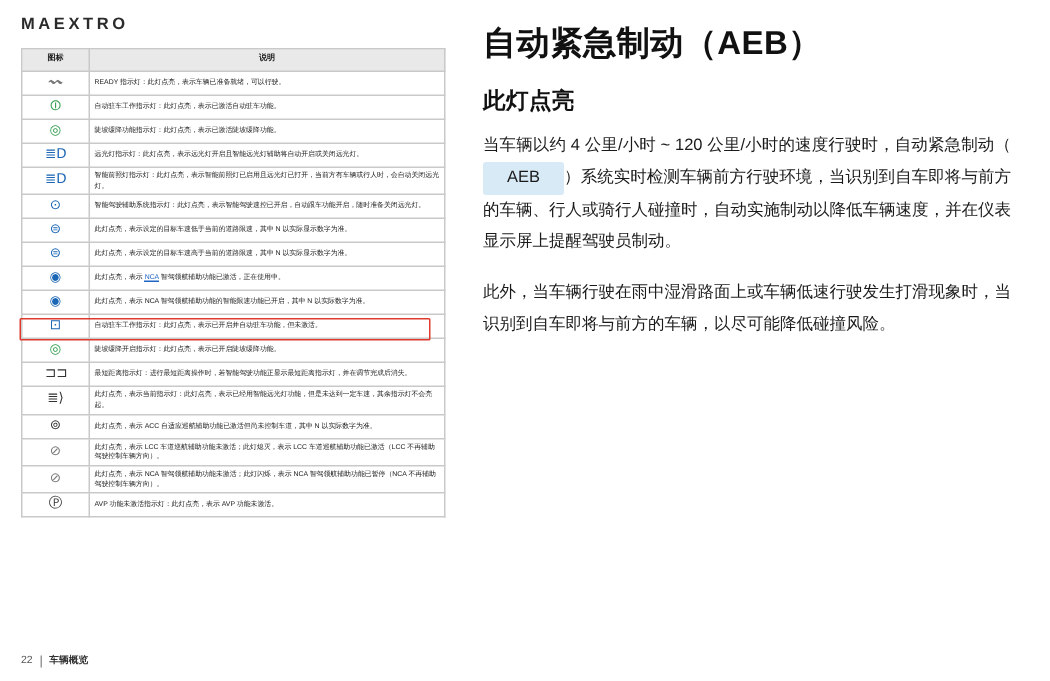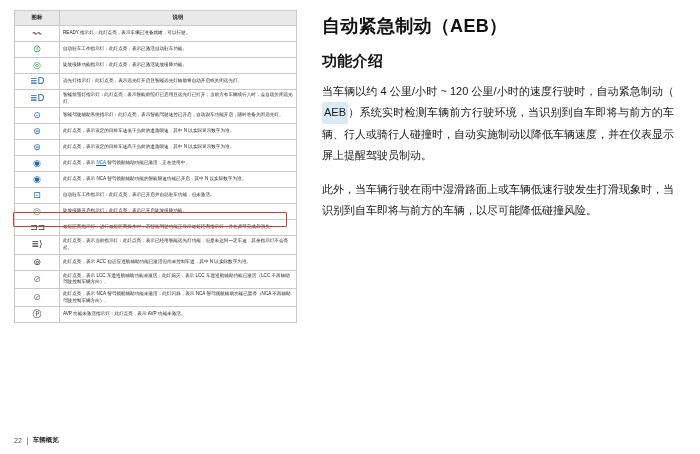--- a/index.html
+++ b/index.html
@@ -123,21 +123,21 @@
   }
   
   .right-col {
     width: 400px;
     height: 454px;
     box-sizing: border-box;
     padding: 14px 26px 0 22px;
     background: #ffffff;
   }
   .h1 {
-    font-size: 18px;
+    font-size: 22px;
     font-weight: 700;
     color: #111;
     margin: 0 0 12px 0;
     letter-spacing: 0.3px;
     font-family: "Liberation Sans", sans-serif;
   }
   .h2 {
     font-size: 15px;
     font-weight: 700;
     color: #111;
@@ -151,29 +151,30 @@
     color: #1a1a1a;
     margin: 0 0 12px 0;
     text-align: justify;
     text-justify: inter-ideograph;
     font-family: "Liberation Sans", sans-serif;
   }
   .aeb-chip {
     display: inline-block;
     background: #d9eaf7;
     border-radius: 2px;
-    padding: 0 2px;
+    padding: 0 16px;
   }
 </style>
 </head>
 <body>
 
 <div class="page">
 
   <div class="left-col">
+    <div class="brand">MAEXTRO</div>
 
     <table class="tbl">
       <thead>
         <tr>
           <th class="col-icon">图标</th>
           <th class="col-desc">说明</th>
         </tr>
       </thead>
       <tbody>
         <tr>
@@ -255,18 +256,18 @@
 
     <div class="footer">
       <span class="pg">22</span>
       <span class="bar"></span>
       <span class="ftxt">车辆概览</span>
     </div>
   </div>
 
   <div class="right-col">
     <h1 class="h1">自动紧急制动（AEB）</h1>
-    <h2 class="h2">功能介绍</h2>
+    <h2 class="h2">此灯点亮</h2>
     <p class="para"><span>当车辆以约 4 公里/小时 ~ 120 公里/小时的速度行驶时，自动紧急制动（</span><span class="aeb-chip">AEB</span><span>）系统实时检测车辆前方行驶环境，当识别到自车即将与前方的车辆、行人或骑行人碰撞时，自动实施制动以降低车辆速度，并在仪表显示屏上提醒驾驶员制动。</span></p>
     <p class="para">此外，当车辆行驶在雨中湿滑路面上或车辆低速行驶发生打滑现象时，当识别到自车即将与前方的车辆，以尽可能降低碰撞风险。</p>
   </div>
 
 </div>
 
 </body></html>

